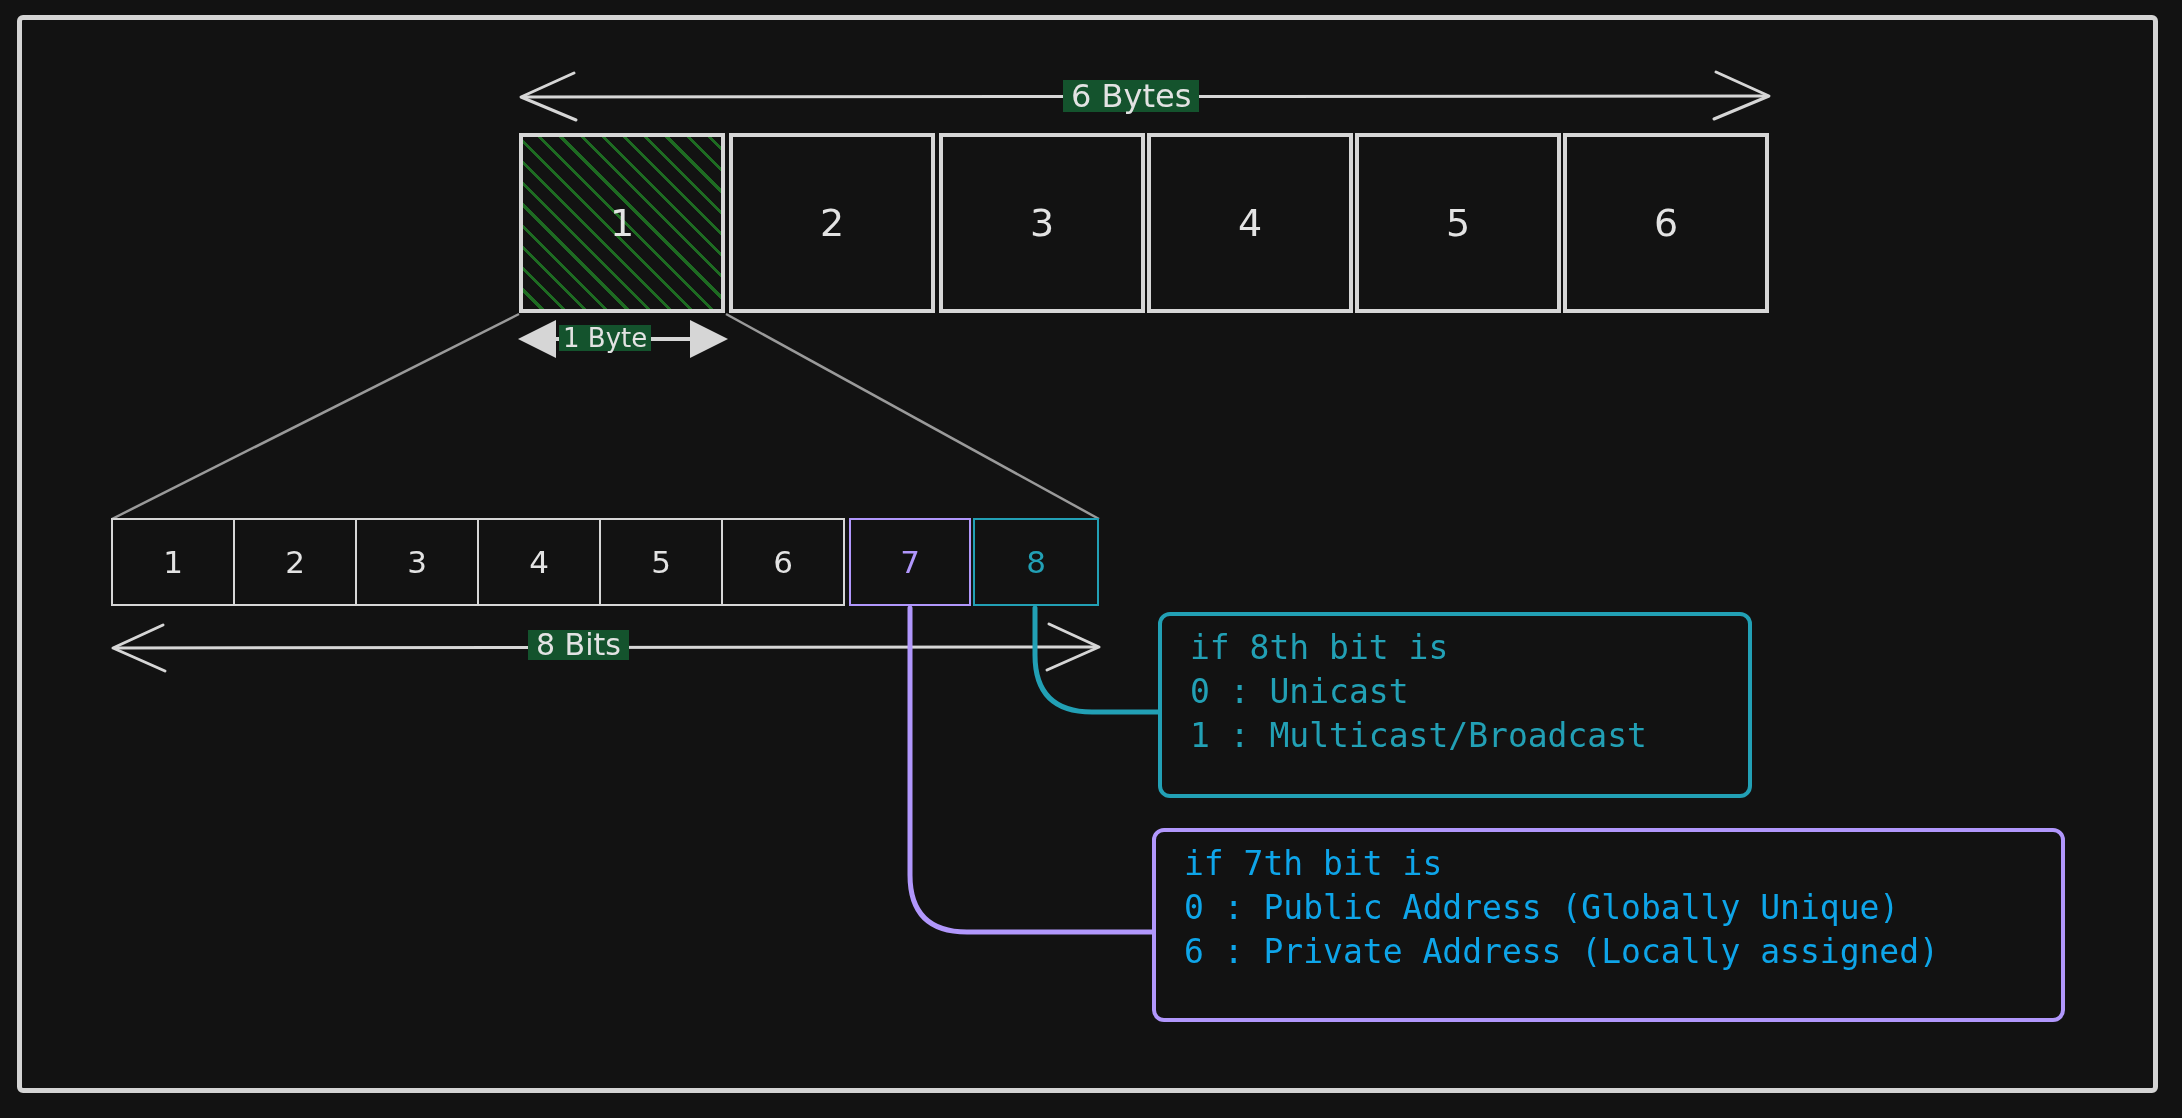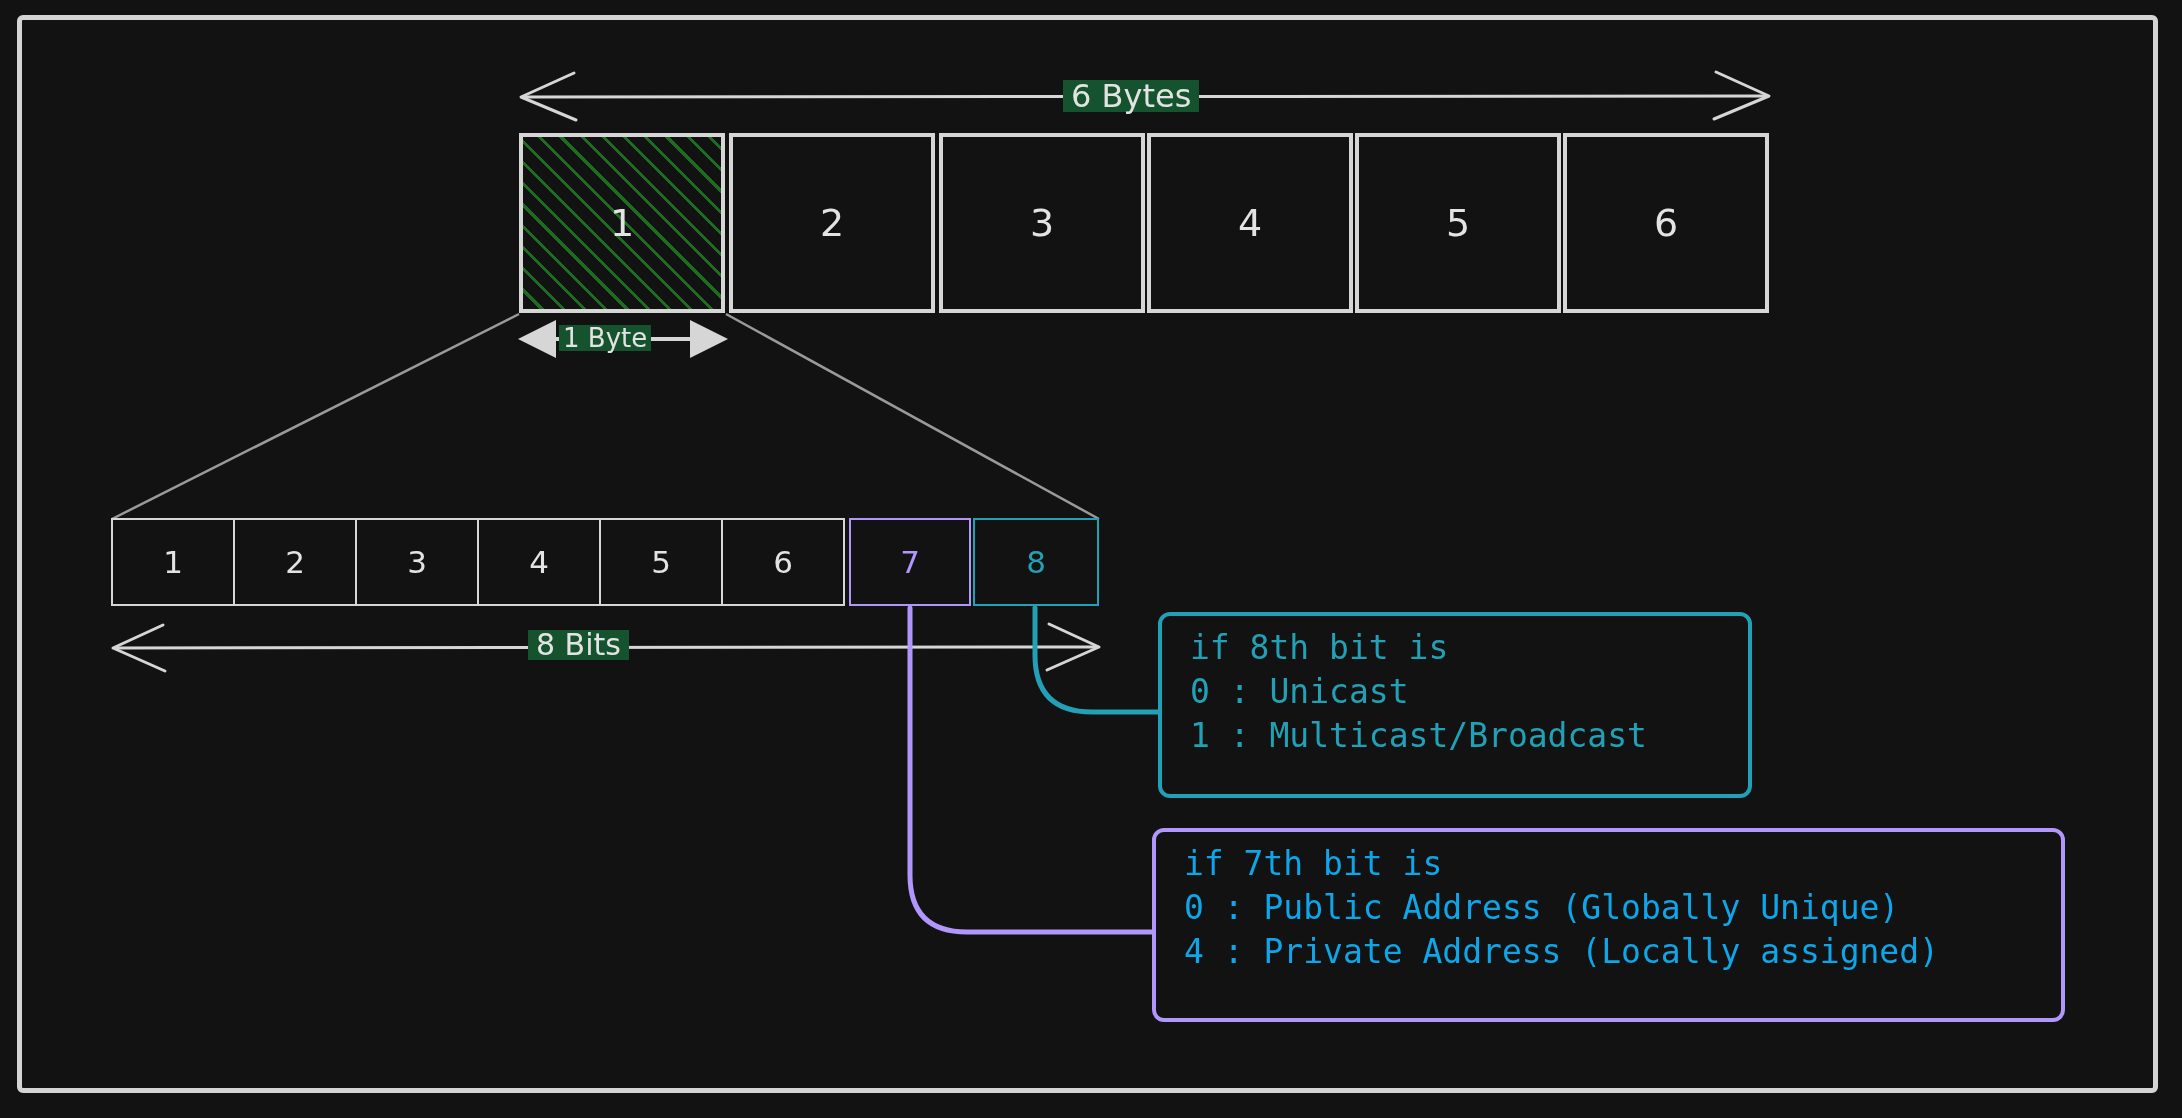--- a/index.html
+++ b/index.html
@@ -247,16 +247,16 @@
 
   <div class="callout" id="callout-8th">
     <div class="line">if 8th bit is</div>
     <div class="line">0 : Unicast</div>
     <div class="line">1 : Multicast/Broadcast</div>
   </div>
 
   <div class="callout" id="callout-7th">
     <div class="line">if 7th bit is</div>
     <div class="line">0 : Public Address (Globally Unique)</div>
-    <div class="line">4 : Private Address (Locally assigned)</div>
+    <div class="line">6 : Private Address (Locally assigned)</div>
   </div>
 
 </div>
 
 </body></html>

